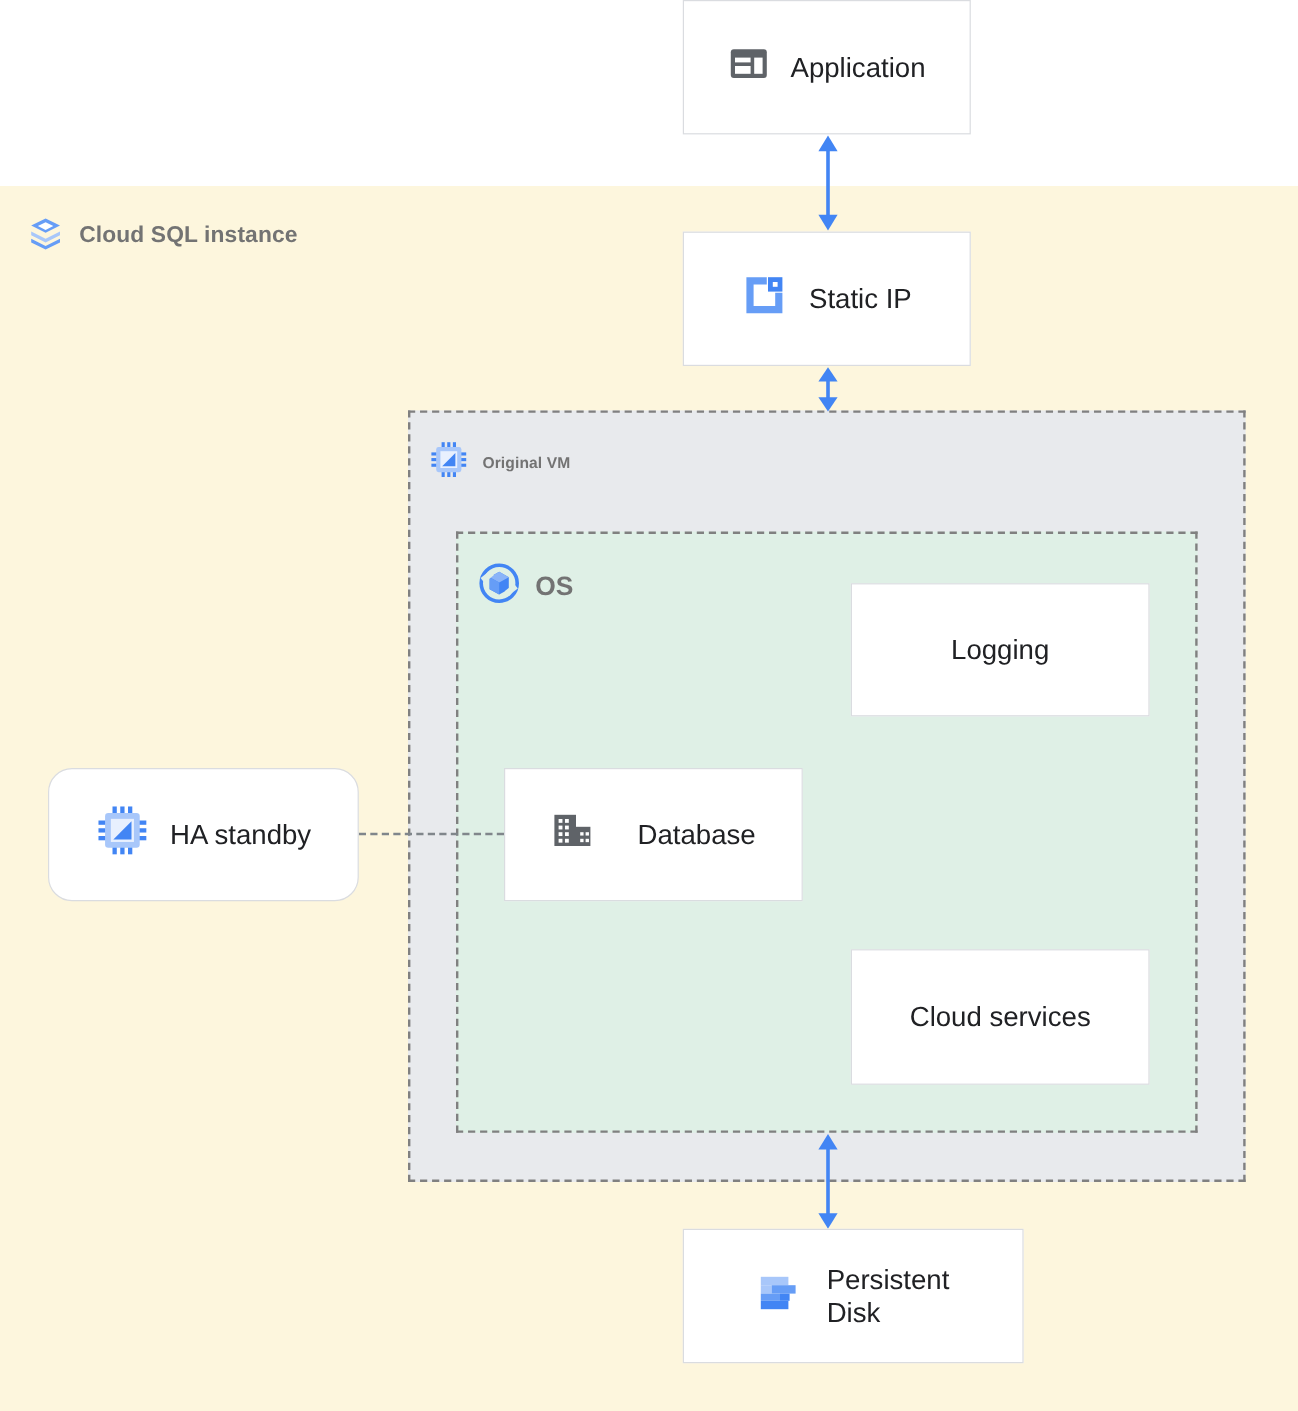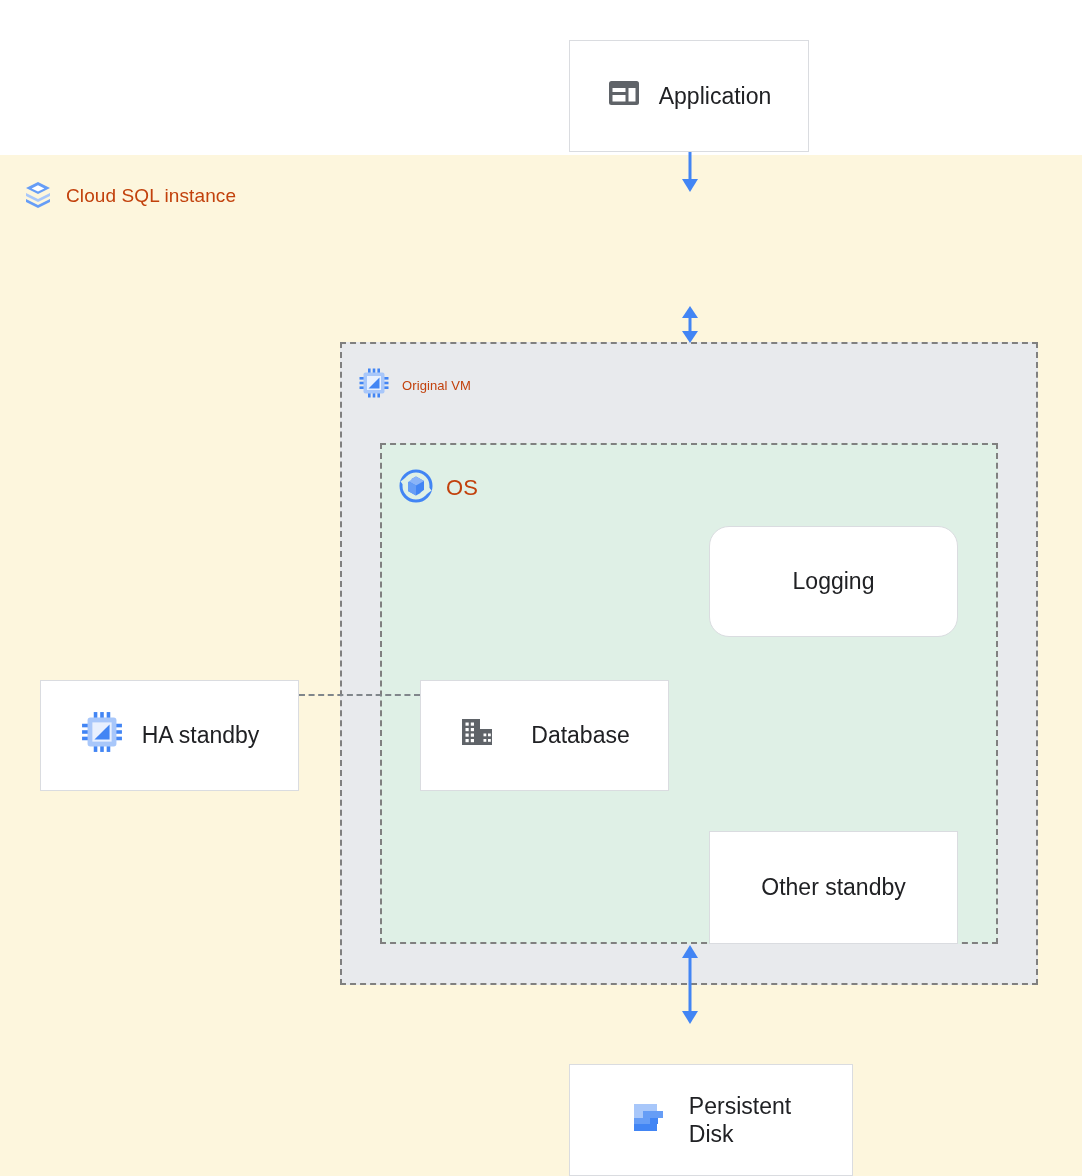--- a/index.html
+++ b/index.html
@@ -47,22 +47,23 @@
     border: 2px dashed #808080;
     box-sizing: border-box;
   }
 
   
   .region-label {
     position: absolute;
     display: flex;
     align-items: center;
     gap: 12px;
-    color: #c2410c;
+    color: #737373;
     white-space: nowrap;
+    font-weight: bold;
   }
   .region-label .rl-text {
     font-size: 19px;
     letter-spacing: 0.1px;
   }
   .label-cloudsql { left: 22px; top: 178px; }
   .label-cloudsql .rl-text { font-size: 19px; }
   .label-vm { left: 358px; top: 367px; }
   .label-vm .rl-text { font-size: 13px; }
   .label-os { left: 398px; top: 468px; }
@@ -74,29 +75,28 @@
     background: #ffffff;
     border: 1px solid #dadce0;
     box-sizing: border-box;
     display: flex;
     align-items: center;
     justify-content: center;
     gap: 18px;
     color: #202124;
     font-size: 23px;
     line-height: 1.22;
-    margin-top: 40px;
   }
   .node .node-label { white-space: pre-line; }
 
   .node-application    { left: 569px; top: 0px;    width: 240px; height: 112px; }
   .node-staticip       { left: 569px; top: 193px;  width: 240px; height: 112px; }
-  .node-hastandby      { left: 40px;  top: 640px;  width: 259px; height: 111px; }
+  .node-hastandby      { left: 40px;  top: 640px;  width: 259px; height: 111px; border-radius: 20px; }
   .node-database       { left: 420px; top: 640px;  width: 249px; height: 111px; gap: 36px; }
-  .node-logging        { left: 709px; top: 486px;  width: 249px; height: 111px; border-radius: 20px; }
+  .node-logging        { left: 709px; top: 486px;  width: 249px; height: 111px; }
   .node-monitoring     { left: 709px; top: 640px;  width: 249px; height: 111px; }
   .node-otherservices  { left: 709px; top: 791px;  width: 249px; height: 113px; }
   .node-persistentdisk { left: 569px; top: 1024px; width: 284px; height: 112px; }
 
   .node-persistentdisk .node-label { text-align: left; }
 
   
   .icon { display: block; flex: none; }
 
   
@@ -207,20 +207,30 @@
       <svg width="34" height="34" viewBox="0 0 34 34">
         <rect x="2" y="5" width="30" height="24" rx="2.5" fill="#5f6368"></rect>
         <rect x="5.5" y="12" width="13" height="4" fill="#ffffff"></rect>
         <rect x="5.5" y="19" width="13" height="6.5" fill="#ffffff"></rect>
         <rect x="21.5" y="12" width="7" height="13.5" fill="#ffffff"></rect>
       </svg>
     </span>
     <span class="node-label">Application</span>
   </div>
 
+  <div class="node node-staticip">
+    <span class="icon">
+      <svg width="38" height="38" viewBox="0 0 38 38">
+        <path d="M4 4 L21 4 L21 10 L10 10 L10 28 L28 28 L28 17 L34 17 L34 34 L4 34 Z" fill="#669df6"></path>
+        <rect x="22" y="4" width="12" height="12" fill="#4285f4"></rect>
+        <rect x="26" y="8" width="4" height="4" fill="#ffffff"></rect>
+      </svg>
+    </span>
+    <span class="node-label">Static IP</span>
+  </div>
 
   <div class="node node-hastandby">
     <span class="icon">
       <svg width="44" height="44" viewBox="0 0 32 32">
         <g fill="#4285f4">
           <rect x="10" y="1.5" width="2.6" height="4.5"></rect>
           <rect x="14.7" y="1.5" width="2.6" height="4.5"></rect>
           <rect x="19.4" y="1.5" width="2.6" height="4.5"></rect>
           <rect x="10" y="26" width="2.6" height="4.5"></rect>
           <rect x="14.7" y="26" width="2.6" height="4.5"></rect>
@@ -264,21 +274,21 @@
     </span>
     <span class="node-label">Database</span>
   </div>
 
   <div class="node node-logging">
     <span class="node-label">Logging</span>
   </div>
 
 
   <div class="node node-otherservices">
-    <span class="node-label">Other standby</span>
+    <span class="node-label">Cloud services</span>
   </div>
 
   <div class="node node-persistentdisk">
     <span class="icon">
       <svg width="40" height="40" viewBox="0 0 40 40">
         <rect x="3" y="7" width="23" height="7" fill="#a8c7fa"></rect>
         <rect x="3" y="14" width="9" height="7" fill="#a8c7fa"></rect>
         <rect x="12" y="14" width="20" height="7" fill="#669df6"></rect>
         <rect x="3" y="21" width="16" height="6" fill="#669df6"></rect>
         <rect x="19" y="21" width="8" height="6" fill="#4285f4"></rect>

